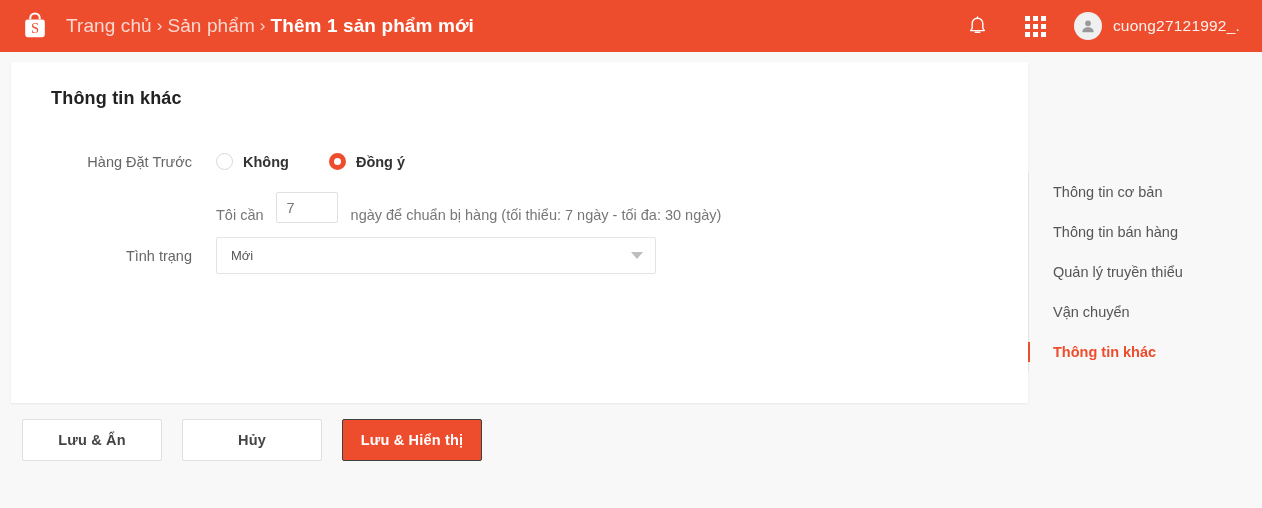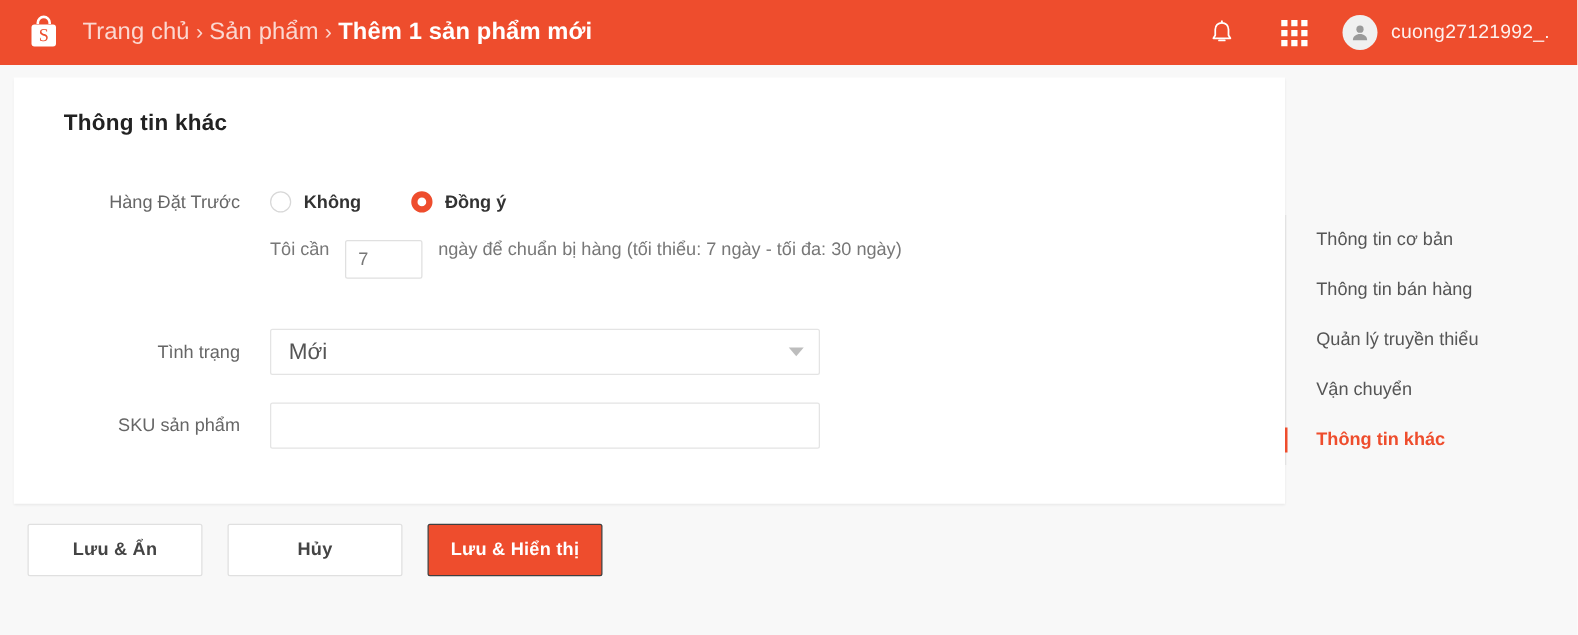--- a/index.html
+++ b/index.html
@@ -163,23 +163,23 @@
     background: #fff;
   }
   .radio-label {
     font-size: 14.5px;
     color: #333;
     font-weight: bold;
   }
 
   .subrow {
     display: flex;
-    align-items: flex-start;
+    align-items: flex-end;
     margin-left: 165px;
-    margin-bottom: 40px;
+    margin-bottom: 14px;
   }
   .sub-pre {
     font-size: 14.5px;
     color: #777;
     margin-right: 12px;
   }
   .num-input {
     width: 62px;
     height: 31px;
     border: 1px solid #e0e0e0;
@@ -202,21 +202,21 @@
     height: 37px;
     border: 1px solid #e4e4e4;
     border-radius: 2px;
     background: #fff;
     display: flex;
     align-items: center;
     padding: 0 12px 0 14px;
     position: relative;
   }
   .select-value {
-    font-size: 18px;
+    font-size: 13px;
     color: #555;
   }
   .caret {
     margin-left: auto;
     width: 0;
     height: 0;
     border-left: 6px solid transparent;
     border-right: 6px solid transparent;
     border-top: 7px solid #bdbdbd;
   }
@@ -383,24 +383,20 @@
       </div>
 
       <div class="form-row">
         <div class="form-label">Tình trạng</div>
         <div class="select-box">
           <span class="select-value">Mới</span>
           <span class="caret"></span>
         </div>
       </div>
 
-      <div class="form-row">
-        <div class="form-label">SKU sản phẩm</div>
-        <input class="text-input" type="text" value="" style="">
-      </div>
 
     </div>
 
     <div class="footer-bar">
       <div class="btn btn-outline btn-hide">Lưu &amp; Ẩn</div>
       <div class="btn btn-outline btn-cancel">Hủy</div>
       <div class="btn btn-primary">Lưu &amp; Hiển thị</div>
     </div>
 
   </div>

